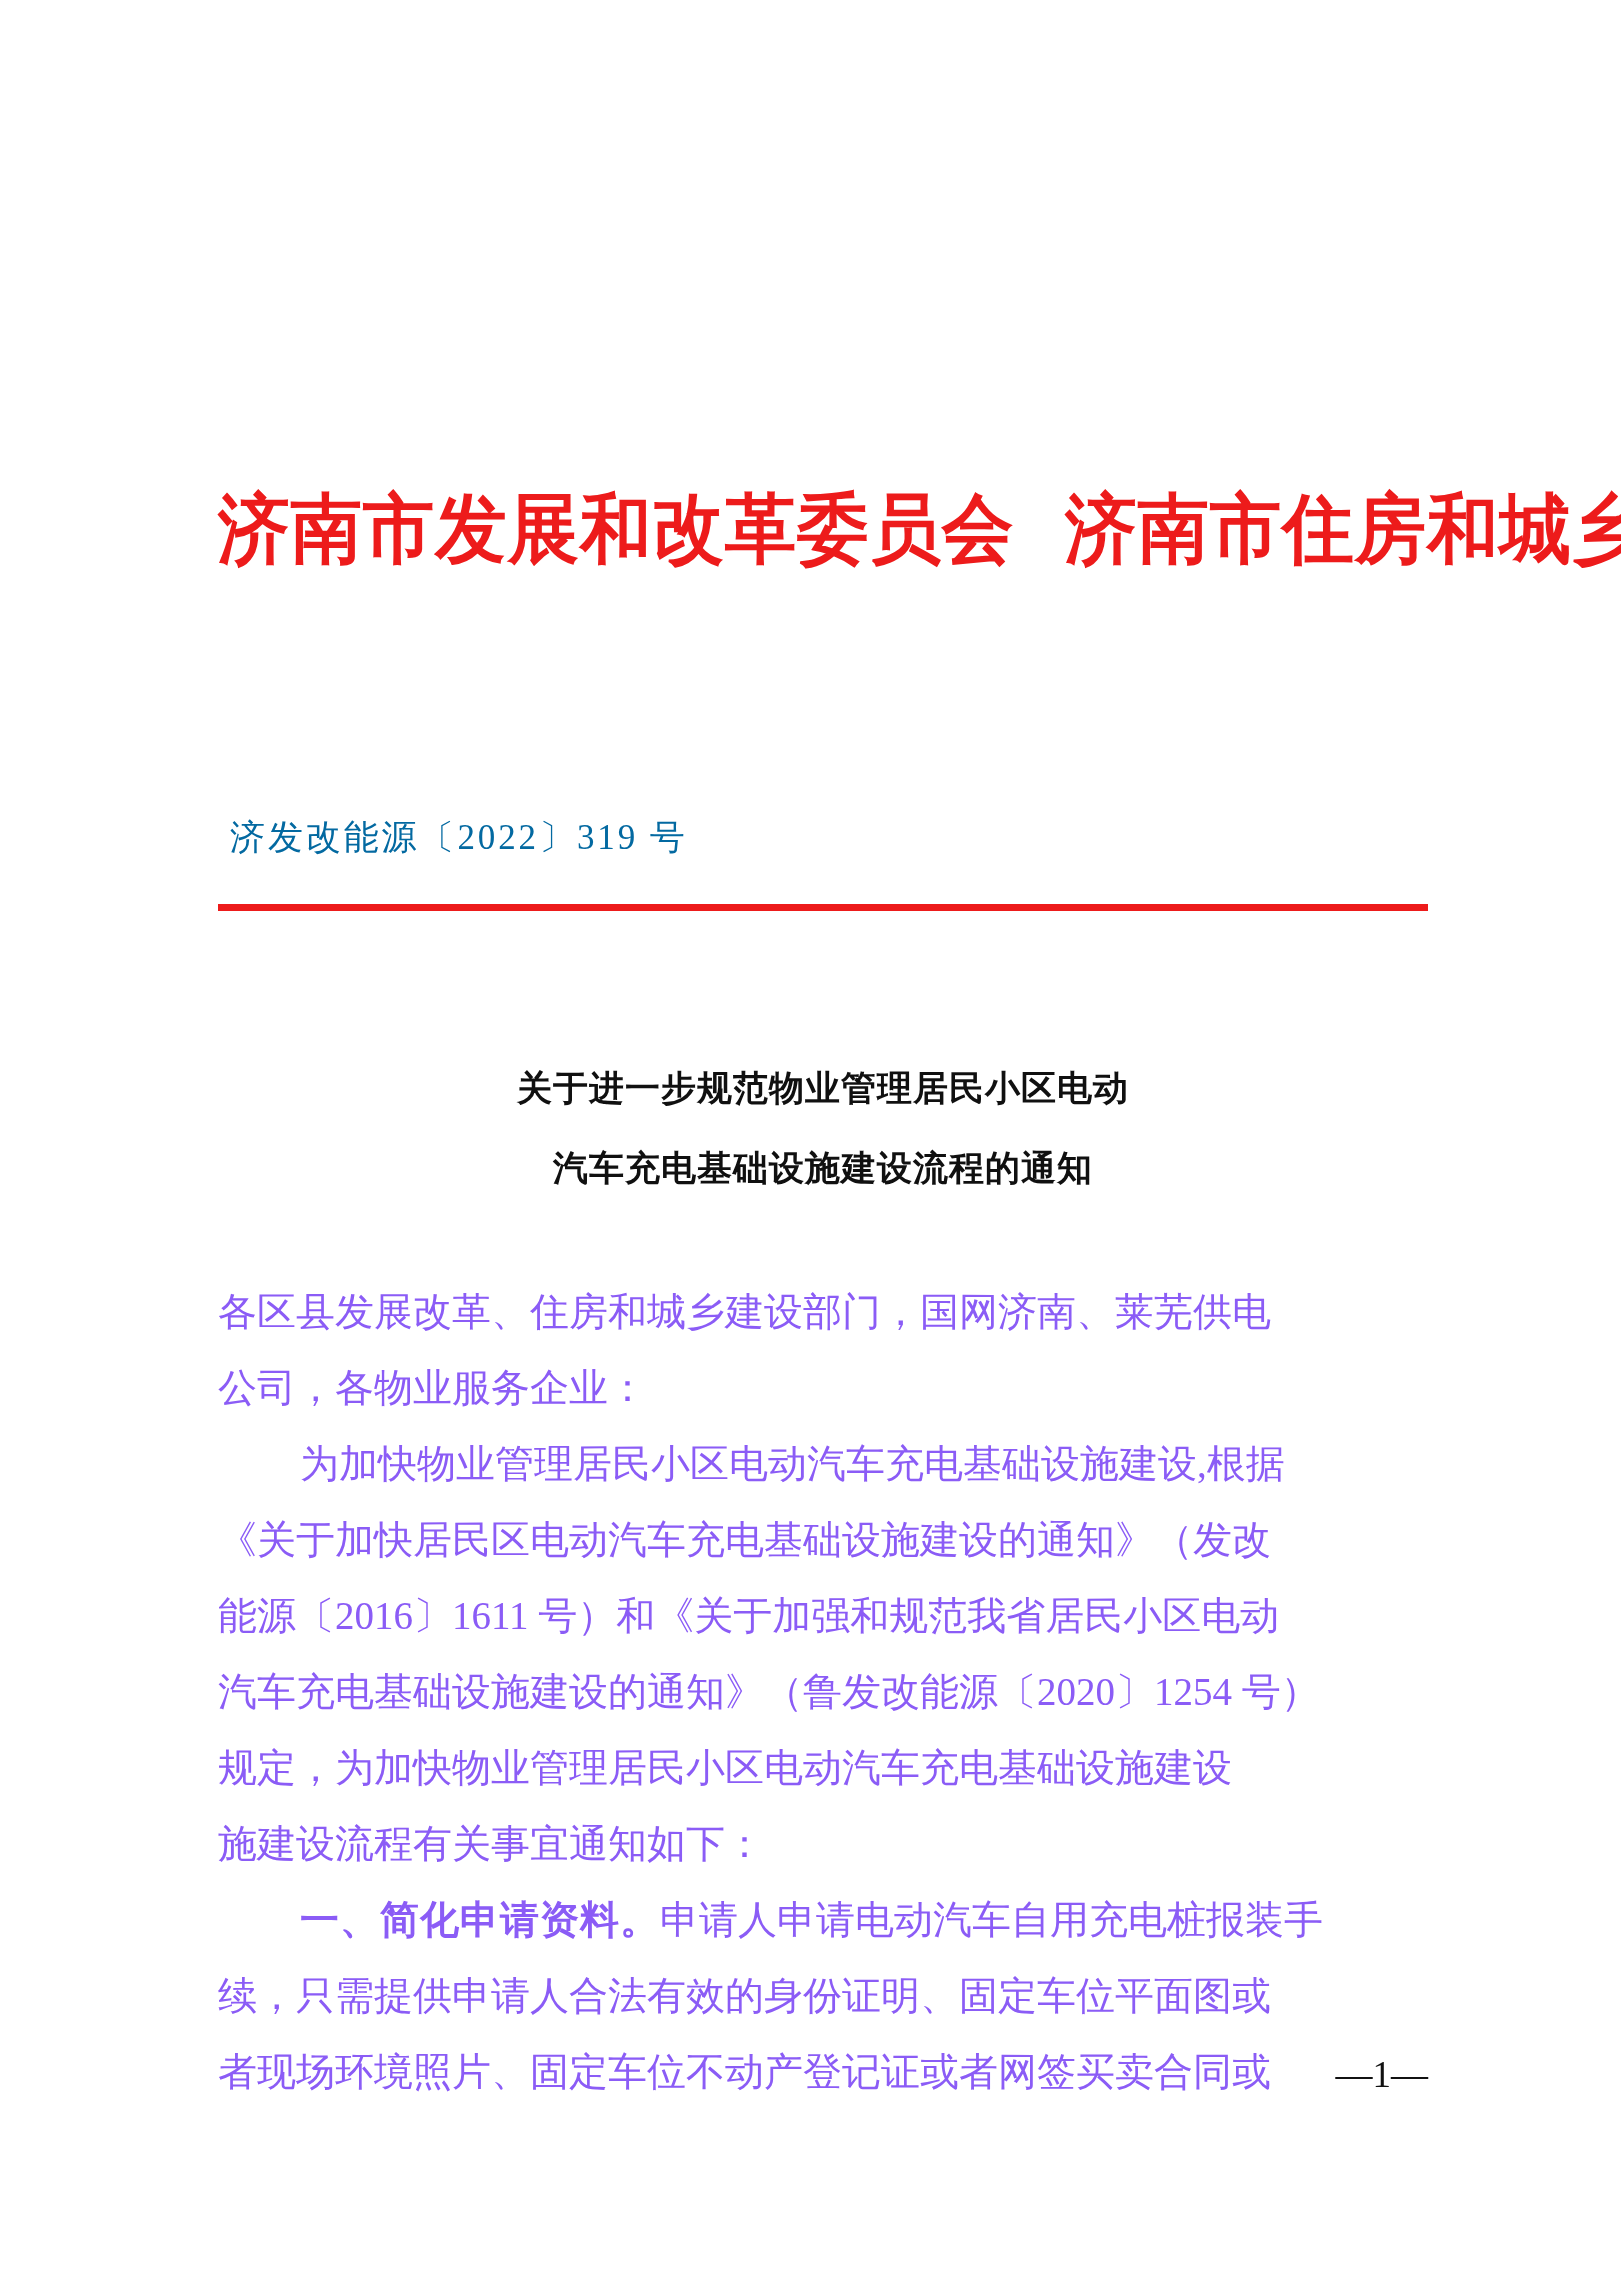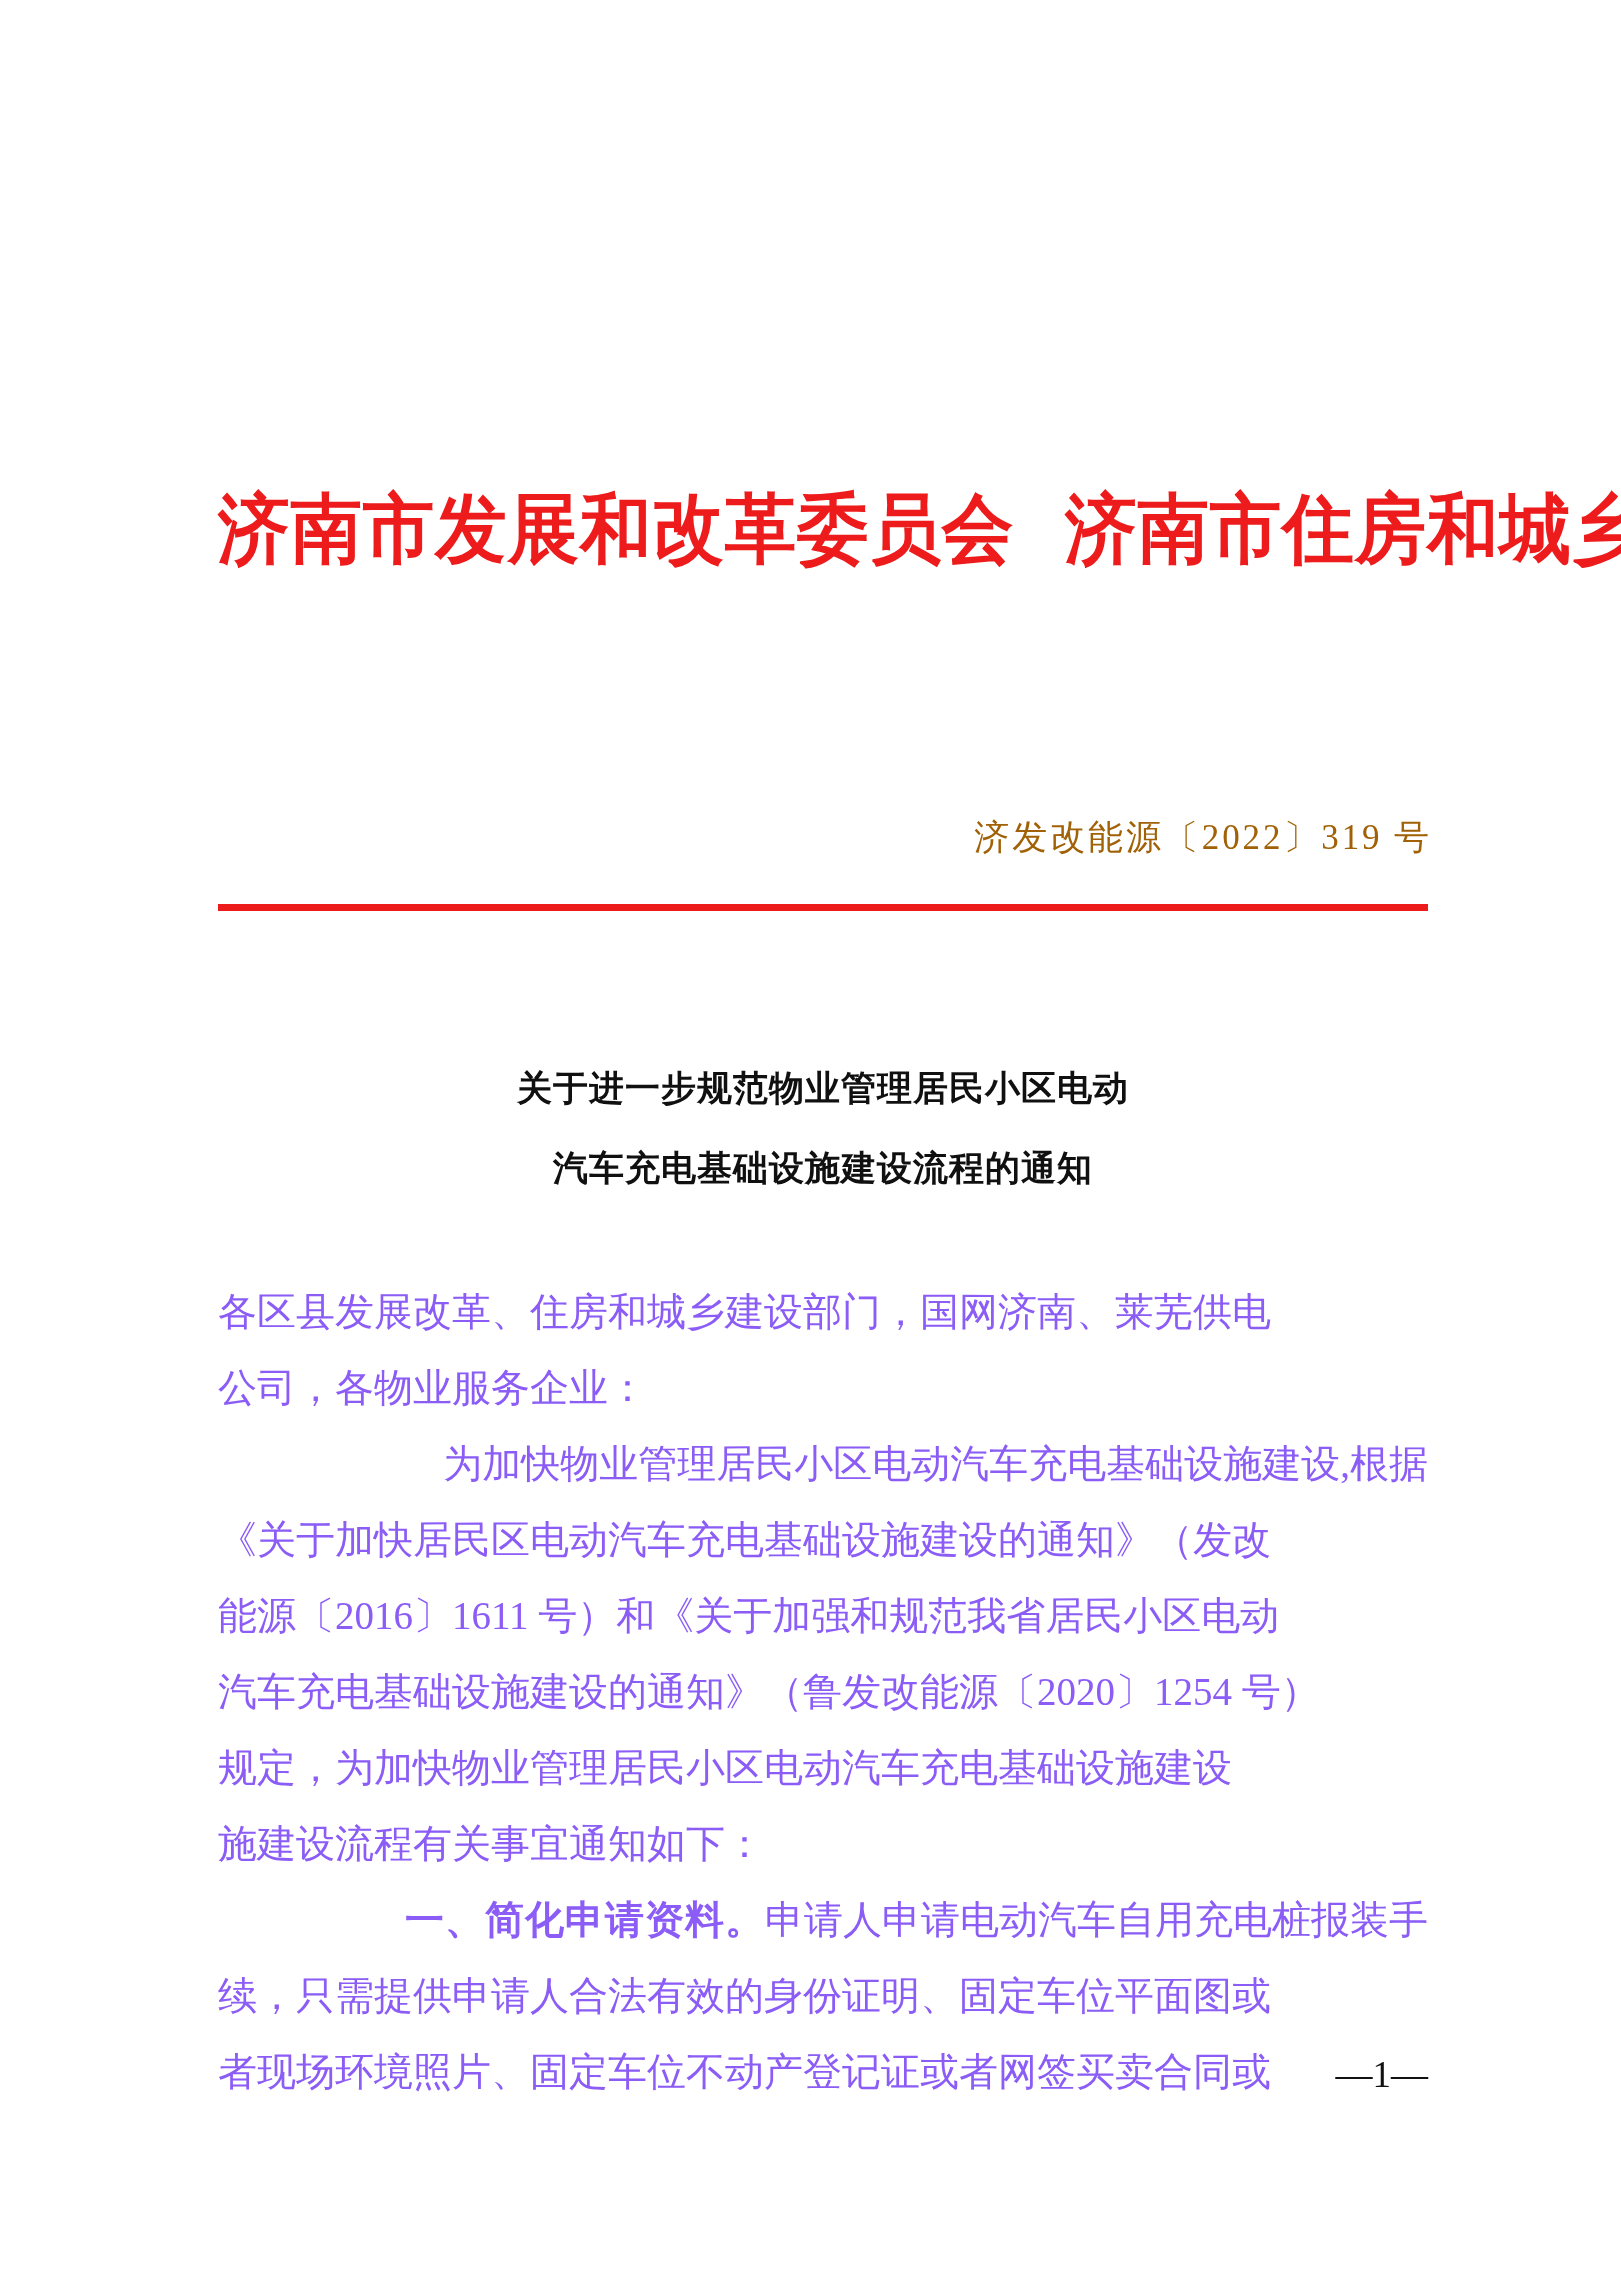--- a/index.html
+++ b/index.html
@@ -59,28 +59,28 @@
     letter-spacing: 2px;
     white-space: nowrap;
     margin-left: 13.7px;
     transform: scaleX(0.88);
     transform-origin: left center;
   }
 
   
   .docnum {
     position: absolute;
-    left: 222px;
+    left: 230px;
     top: 814px;
     width: 1210px;
-    text-align: right;
+    text-align: left;
     font-family: "Liberation Serif", "DejaVu Serif", serif;
     font-size: 35px;
     letter-spacing: 2.9px;
-    color: #a16207;
+    color: #0369a1;
     white-space: nowrap;
   }
 
   
   .red-rule {
     position: absolute;
     left: 218px;
     top: 904px;
     width: 1210px;
     height: 6.9px;
@@ -115,21 +115,20 @@
   .para-line {
     font-family: "Liberation Serif", "DejaVu Serif", serif;
     font-size: 39px;
     line-height: 76px;
     color: #8b5cf6;
     white-space: nowrap;
     letter-spacing: 0px;
   }
   .para-line.indent {
     padding-left: 82px;
-    text-align: right;
   }
   .para-line b {
     font-weight: bold;
     letter-spacing: 1px;
   }
 
   
   .page-number {
     position: absolute;
     left: 218px;

